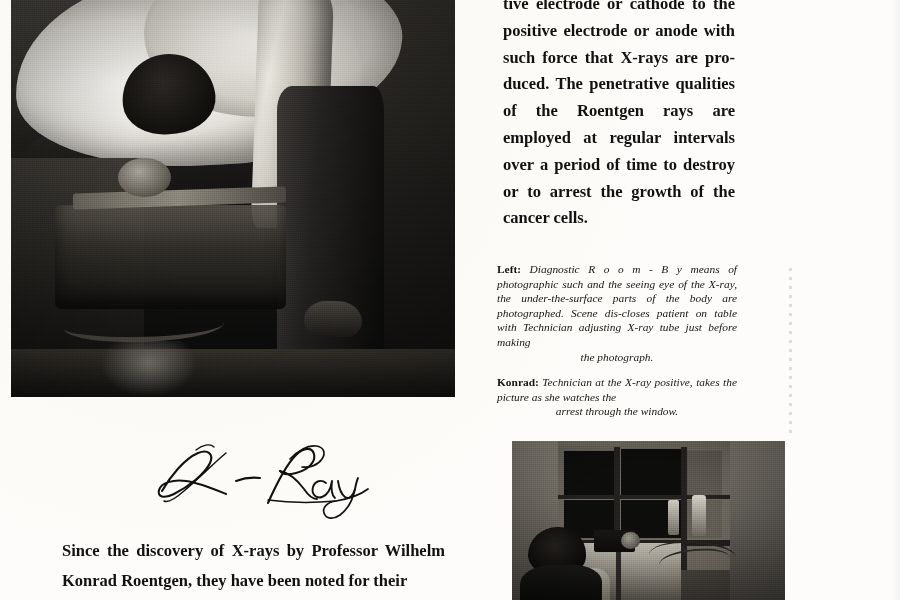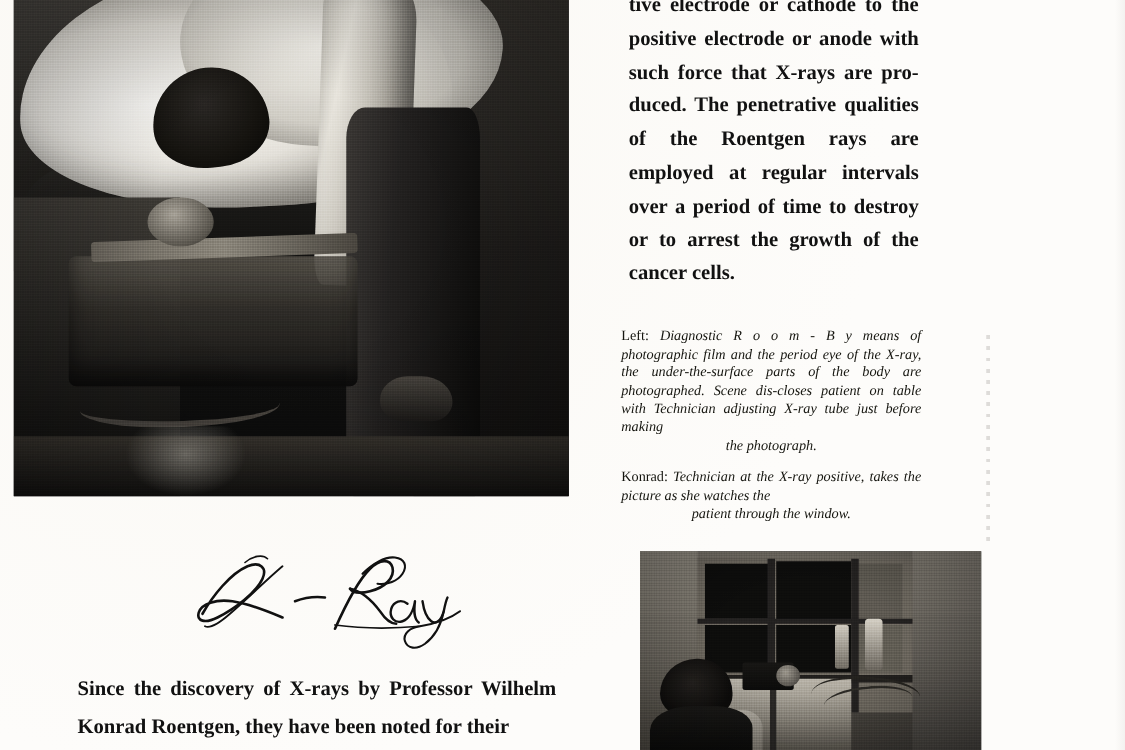--- a/index.html
+++ b/index.html
@@ -221,21 +221,21 @@
   #caption-left{
     position:absolute;left:497px;top:262px;width:240px;
     font-size:11.4px;line-height:14.6px;color:#15150f;
     font-style:italic;text-align:justify;
   }
   #caption-below{
     position:absolute;left:497px;top:375px;width:240px;
     font-size:11.4px;line-height:14.6px;color:#15150f;
     font-style:italic;text-align:justify;
   }
-  .cap-lead{font-style:normal;font-weight:normal;margin-top:12px;}
+  .cap-lead{font-style:normal;font-weight:bold;margin-top:12px;}
   .cap-last{display:block;text-align:center;}
 
   
   #script-heading{
     position:absolute;left:140px;top:437px;width:230px;height:86px;
   }
   #script-heading svg{display:block;width:100%;height:100%;}
   #script-heading .srt{
     position:absolute;left:0;top:0;width:0;height:0;overflow:hidden;
   }
@@ -289,28 +289,28 @@
     <div class="vign"></div>
     <div class="grain"></div>
   </div>
 
   <div class="body-col" id="body-top">
     <p>tive electrode or cathode to the positive electrode or anode with such force that X-rays are pro-duced. The penetrative qualities of the Roentgen rays are employed at regular intervals over a period of time to destroy or to arrest the growth of the cancer cells.</p>
   </div>
 
   <div id="caption-left">
     <span class="cap-lead">Left:</span>
-    <span>Diagnostic R o o m - B y means of photographic film and the period eye of the X-ray, the under-the-surface parts of the body are photographed. Scene dis-closes patient on table with Technician adjusting X-ray tube just before making</span>
+    <span>Diagnostic R o o m - B y means of photographic such and the seeing eye of the X-ray, the under-the-surface parts of the body are photographed. Scene dis-closes patient on table with Technician adjusting X-ray tube just before making</span>
     <span class="cap-last">the photograph.</span>
   </div>
 
   <div id="caption-below">
     <span class="cap-lead">Konrad:</span>
     <span>Technician at the X-ray positive, takes the picture as she watches the</span>
-    <span class="cap-last">patient through the window.</span>
+    <span class="cap-last">arrest through the window.</span>
   </div>
 
   <div id="script-heading">
     <span class="srt">X-Ray</span>
     <svg viewBox="0 0 230 86" xmlns="http://www.w3.org/2000/svg">
       <g fill="none" stroke="#111" stroke-linecap="round" stroke-linejoin="round">
 
         <path d="M22,54 C30,40 44,22 58,16 C68,12 74,17 70,26 C65,37 48,50 34,57
                  C24,62 17,60 19,53 C21,46 33,42 46,44 C60,46 74,52 86,57" stroke-width="2.1"></path>
         <path d="M86,16 C74,26 58,42 44,54 C36,61 28,66 24,64" stroke-width="1.5"></path>

